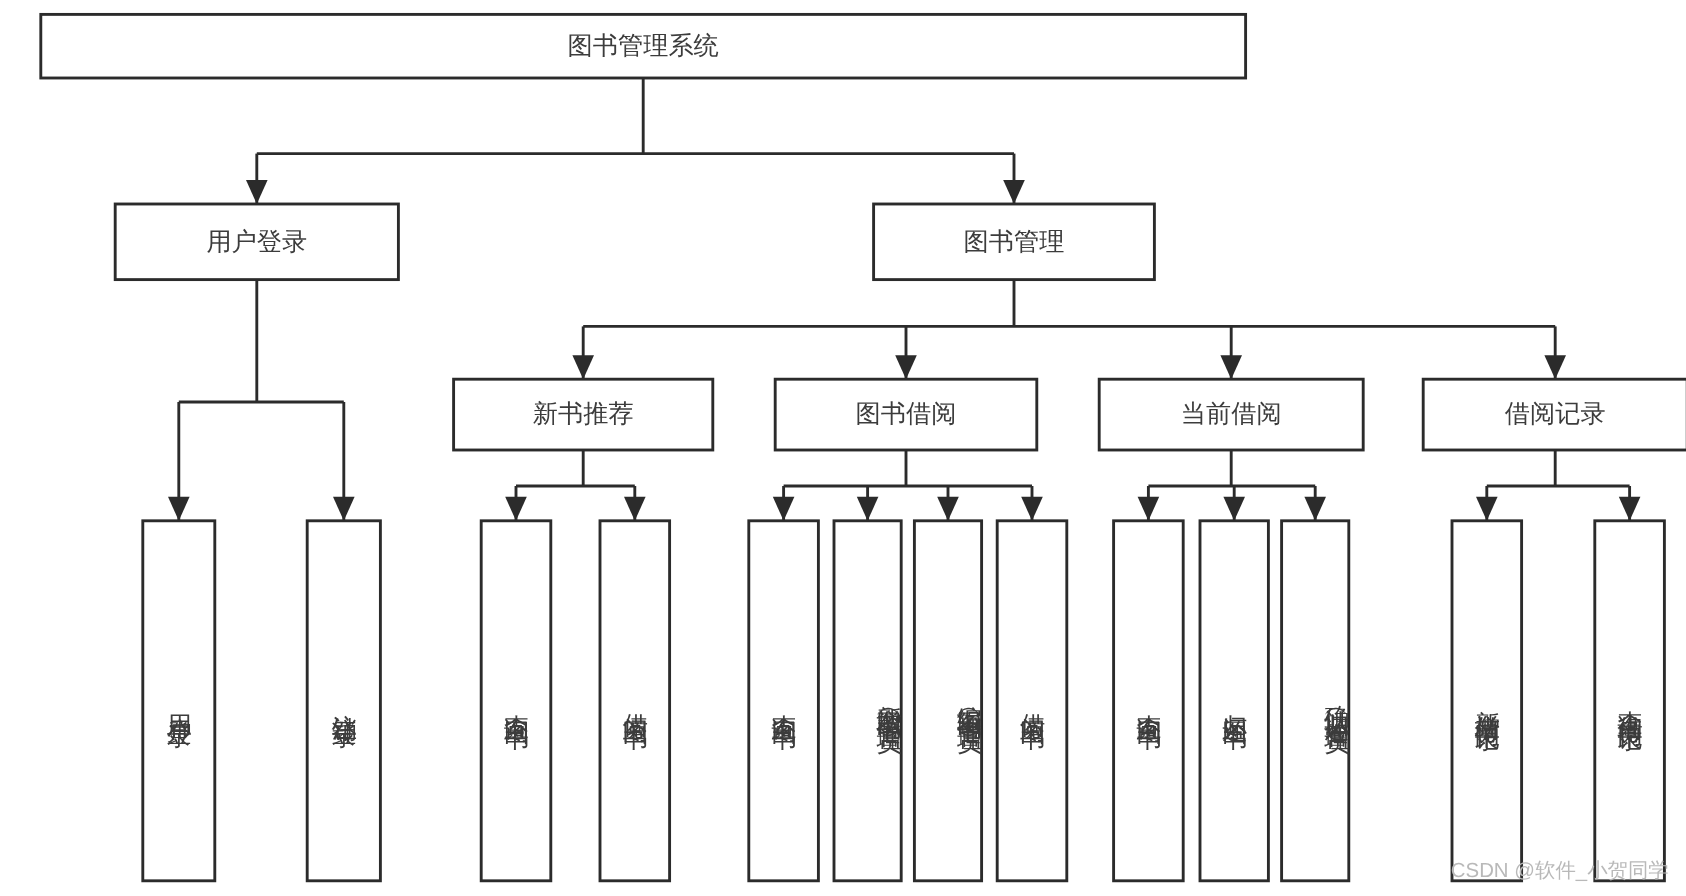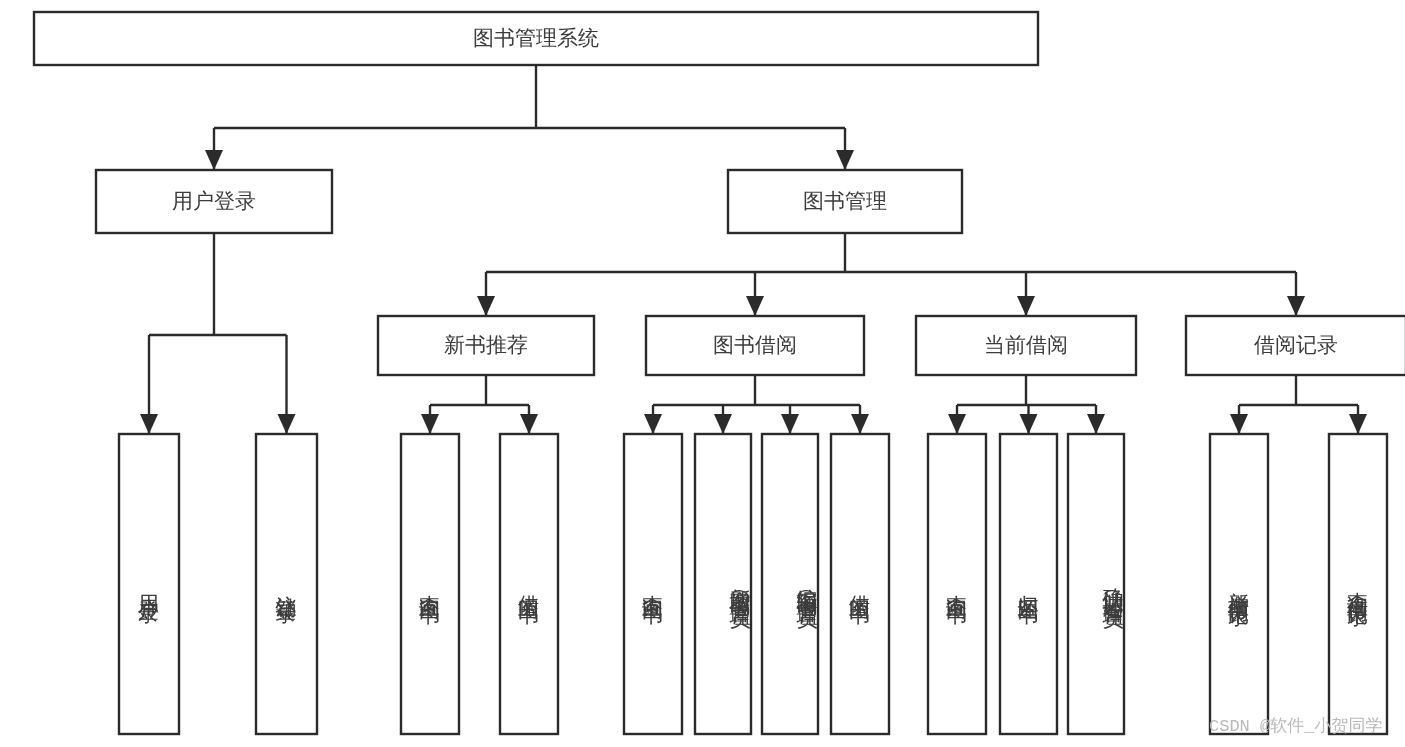--- a/index.html
+++ b/index.html
@@ -62,21 +62,21 @@
     align-items: flex-start;
     justify-content: center;
     white-space: nowrap;
     pointer-events: none;
   }
   .leaf-label.center {
     align-items: center;
   }
   .watermark {
     position: absolute;
-    font-family: Liberation Mono, monospace;
+    font-family: Liberation Sans, sans-serif;
     font-size: 17px;
     color: #b9b9b9;
     white-space: nowrap;
   }
 </style>
 </head>
 <body>
 
 <div id="diagram-root">
   <svg class="diagram" viewBox="0 0 1405 747">

